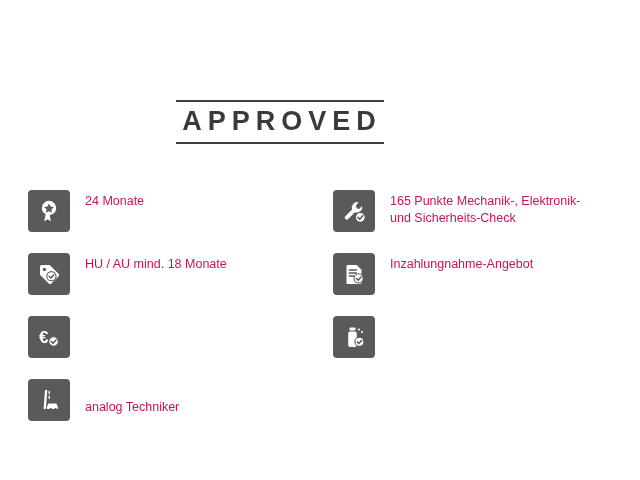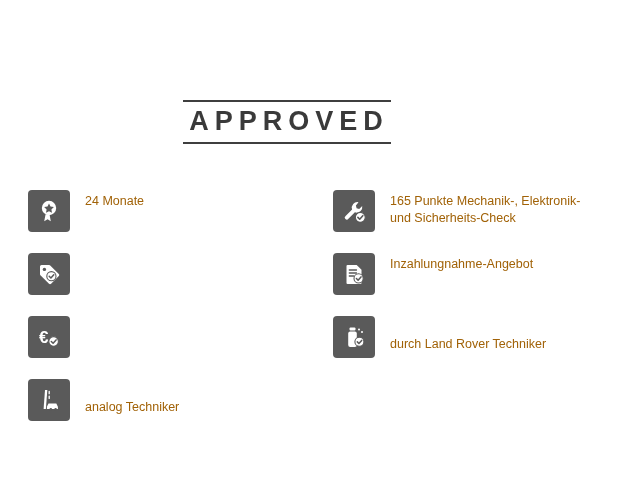--- a/index.html
+++ b/index.html
@@ -17,21 +17,21 @@
     position: relative;
     width: 640px;
     height: 480px;
     background: #ffffff;
     box-sizing: border-box;
   }
   
   .title-wrap {
     position: absolute;
     top: 100px;
-    left: 7px;
+    left: 0;
     width: 560px;
     text-align: center;
   }
   .title-inner {
     display: inline-block;
     border-top: 2px solid #3f3f3f;
     border-bottom: 2px solid #3f3f3f;
     padding: 6px 2px 7px 2px;
   }
   .title-text {
@@ -68,21 +68,21 @@
     align-items: center;
     justify-content: center;
   }
   .icon-box svg {
     display: block;
   }
   .item-label {
     margin-left: 15px;
     font-size: 12.5px;
     line-height: 17px;
-    color: #a16207;
+    color: #be185d;
     padding-top: 3px;
     max-width: 230px;
   }
   .col-right .item-label {
     max-width: 215px;
   }
 </style>
 </head>
 <body>
 
@@ -124,20 +124,23 @@
     </div>
 
     <div class="item col-left">
       <div class="icon-box">
         <svg width="27" height="27" viewBox="0 0 27 27" fill="none">
           <path d="M13.2 4H5.5A1.5 1.5 0 004 5.5v7.7c0 .4.2.8.4 1l8.6 8.6c.6.6 1.5.6 2.1 0l7.7-7.7c.6-.6.6-1.5 0-2.1L14.2 4.4a1.5 1.5 0 00-1-.4z" fill="#ffffff"></path>
           <circle cx="8.4" cy="8.4" r="1.7" fill="#5a5a5a"></circle>
           <circle cx="15.4" cy="15.2" r="4.6" fill="#ffffff" stroke="#5a5a5a" stroke-width="1.1"></circle>
           <path d="M13.2 15.3l1.7 1.7 2.9-3.3" stroke="#5a5a5a" stroke-width="1.5" fill="none" stroke-linecap="round" stroke-linejoin="round"></path>
         </svg>
+      </div>
+      <div class="item-label">
+        <span>HU / AU mind. 18 Monate</span>
       </div>
     </div>
 
     <div class="item col-right">
       <div class="icon-box">
         <svg width="27" height="27" viewBox="0 0 27 27" fill="none">
           <path d="M6.5 4h9.2l4.8 4.8V22a1 1 0 01-1 1H6.5a1 1 0 01-1-1V5a1 1 0 011-1z" fill="#ffffff"></path>
           <path d="M8.3 9h7.2M8.3 12h7.2M8.3 15h4.5" stroke="#5a5a5a" stroke-width="1.3" stroke-linecap="round"></path>
           <circle cx="17.6" cy="17.4" r="4.6" fill="#ffffff" stroke="#5a5a5a" stroke-width="1.1"></circle>
           <path d="M15.4 17.5l1.7 1.7 2.9-3.3" stroke="#5a5a5a" stroke-width="1.5" fill="none" stroke-linecap="round" stroke-linejoin="round"></path>
@@ -164,21 +167,20 @@
           <rect x="8.5" y="3.5" width="6" height="3" rx="1" fill="#ffffff"></rect>
           <rect x="7.2" y="7.5" width="8.6" height="15.5" rx="2" fill="#ffffff"></rect>
           <rect x="17" y="4.5" width="2" height="2" rx="1" fill="#ffffff"></rect>
           <rect x="20" y="7" width="2" height="2" rx="1" fill="#ffffff"></rect>
           <circle cx="18.4" cy="17.8" r="4.5" fill="#ffffff" stroke="#5a5a5a" stroke-width="1.1"></circle>
           <path d="M16.3 17.9l1.6 1.6 2.8-3.1" stroke="#5a5a5a" stroke-width="1.5" fill="none" stroke-linecap="round" stroke-linejoin="round"></path>
         </svg>
       </div>
       <div class="item-label">
         <br>
-        <span>durch Land Rover Techniker</span>
       </div>
     </div>
 
     <div class="item col-left">
       <div class="icon-box">
         <svg width="27" height="27" viewBox="0 0 27 27" fill="none">
           <path d="M9 3h2.3l-1.4 19H7.6z" fill="#ffffff"></path>
           <path d="M13.2 4.5v2.2M13.2 9.2v2.2" stroke="#ffffff" stroke-width="1.3" stroke-linecap="round"></path>
           <path d="M12.5 16.5h7.8l1.6 3.2v2.3h-11v-2.3z" fill="#ffffff"></path>
           <circle cx="14.8" cy="22.3" r="1.3" fill="#5a5a5a"></circle>

